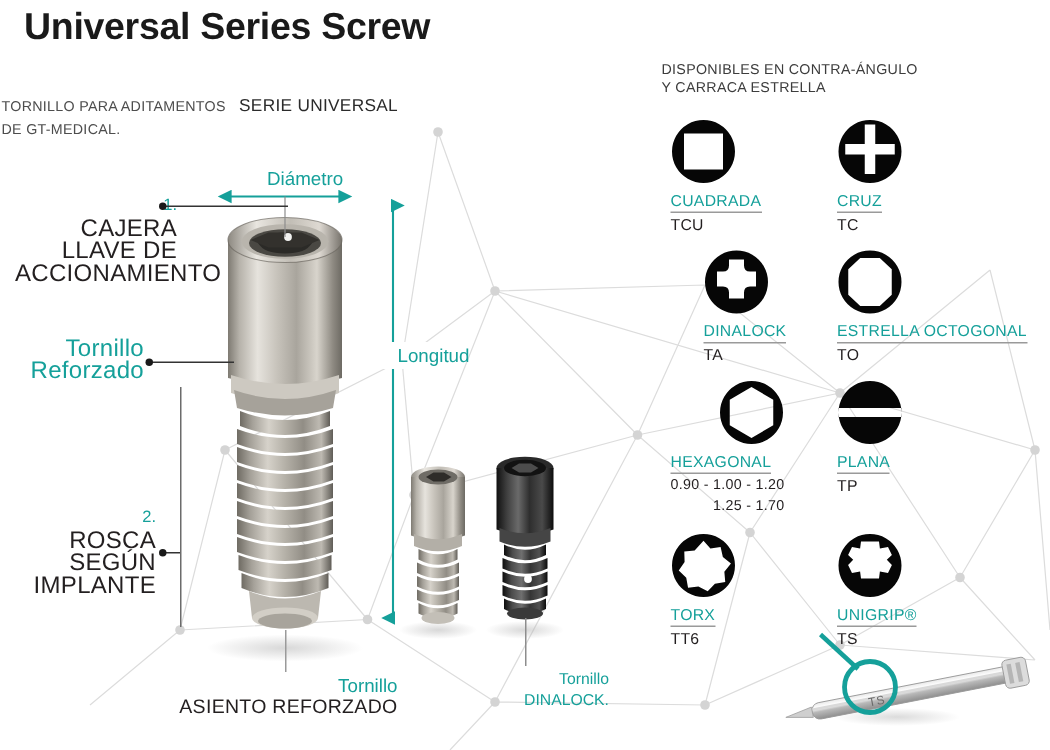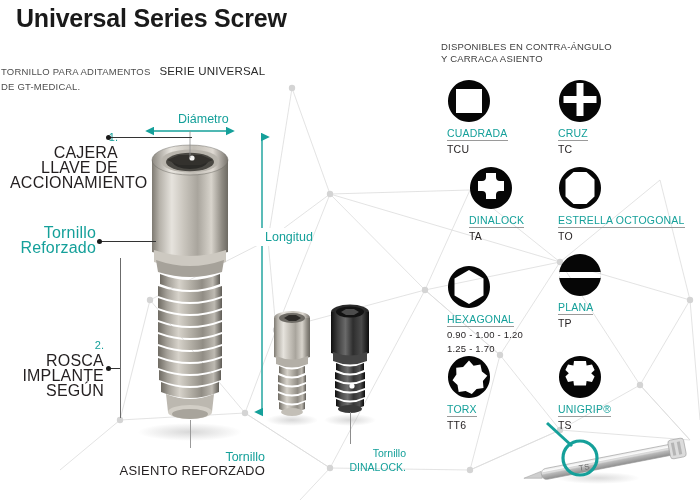--- a/index.html
+++ b/index.html
@@ -262,42 +262,42 @@
   <div class="callout teal" style="left:12px;top:225px;width:84px;">
     <span class="ln">Tornillo</span>
     <span class="ln">Reforzado</span>
   </div>
   <div class="dot" style="left:97px;top:239px;"></div>
   <div class="lead" style="left:101px;top:241px;width:55px;"></div>
 
   <div class="callout" style="left:8px;top:336px;width:96px;">
     <span class="num">2.</span>
     <span class="ln">ROSCA</span>
+    <span class="ln">SEGÚN</span>
     <span class="ln">IMPLANTE</span>
-    <span class="ln">SEGÚN</span>
   </div>
   <div class="dot" style="left:106px;top:366px;"></div>
   <div class="lead" style="left:110px;top:368px;width:10px;"></div>
   <div class="leadv" style="left:120px;top:258px;height:160px;"></div>
 
   <div class="cap" style="left:115px;top:450px;width:150px;">
     <span class="t1">Tornillo</span>
     <span class="t2">ASIENTO REFORZADO</span>
   </div>
   <div class="leadv" style="left:190px;top:420px;height:28px;background:#9a9a9a;"></div>
 
   <div class="cap small" style="left:296px;top:446px;width:110px;">
     <span class="t1">Tornillo</span>
     <span class="t1">DINALOCK.</span>
   </div>
   <div class="leadv" style="left:350px;top:412px;height:32px;background:#8d8d8d;"></div>
 
   <div class="panel-head">
     <div>DISPONIBLES EN CONTRA-ÁNGULO</div>
-    <div>Y CARRACA ASIENTO</div>
+    <div>Y CARRACA ESTRELLA</div>
   </div>
 
   <div class="drv-item" style="left:447px;top:79px;">
     <svg class="drv-icon" viewBox="0 0 44 44">
       <path fill="#060606" fill-rule="evenodd" d="M22 1 A21 21 0 1 1 21.99 1 Z M9 10 h26 v24 h-26 Z"></path>
     </svg>
     <span class="drv-name">CUADRADA</span>
     <span class="drv-code">TCU</span>
   </div>
 
@@ -321,21 +321,21 @@
 
   <div class="drv-item" style="left:558px;top:166px;">
     <svg class="drv-icon" viewBox="0 0 44 44">
       <path fill="#060606" fill-rule="evenodd" d="M22 1 A21 21 0 1 1 21.99 1 Z
            M15.5 6 h13 l8 7.5 v17 l-8 7.5 h-13 l-8 -7.5 v-17 Z"></path>
     </svg>
     <span class="drv-name">ESTRELLA OCTOGONAL</span>
     <span class="drv-code">TO</span>
   </div>
 
-  <div class="drv-item" style="left:447px;top:265px;">
+  <div class="drv-item" style="left:447px;top:253px;text-align:right;">
     <svg class="drv-icon" viewBox="0 0 44 44">
       <path fill="#060606" fill-rule="evenodd" d="M22 1 A21 21 0 1 1 21.99 1 Z
            M22 5 l14.5 8.5 v17 l-14.5 8.5 l-14.5 -8.5 v-17 Z"></path>
     </svg>
     <span class="drv-name">HEXAGONAL</span>
     <span class="drv-code two">0.90 - 1.00 - 1.20</span>
     <span class="drv-code two">1.25 - 1.70</span>
   </div>
 
   <div class="drv-item" style="left:558px;top:253px;">

